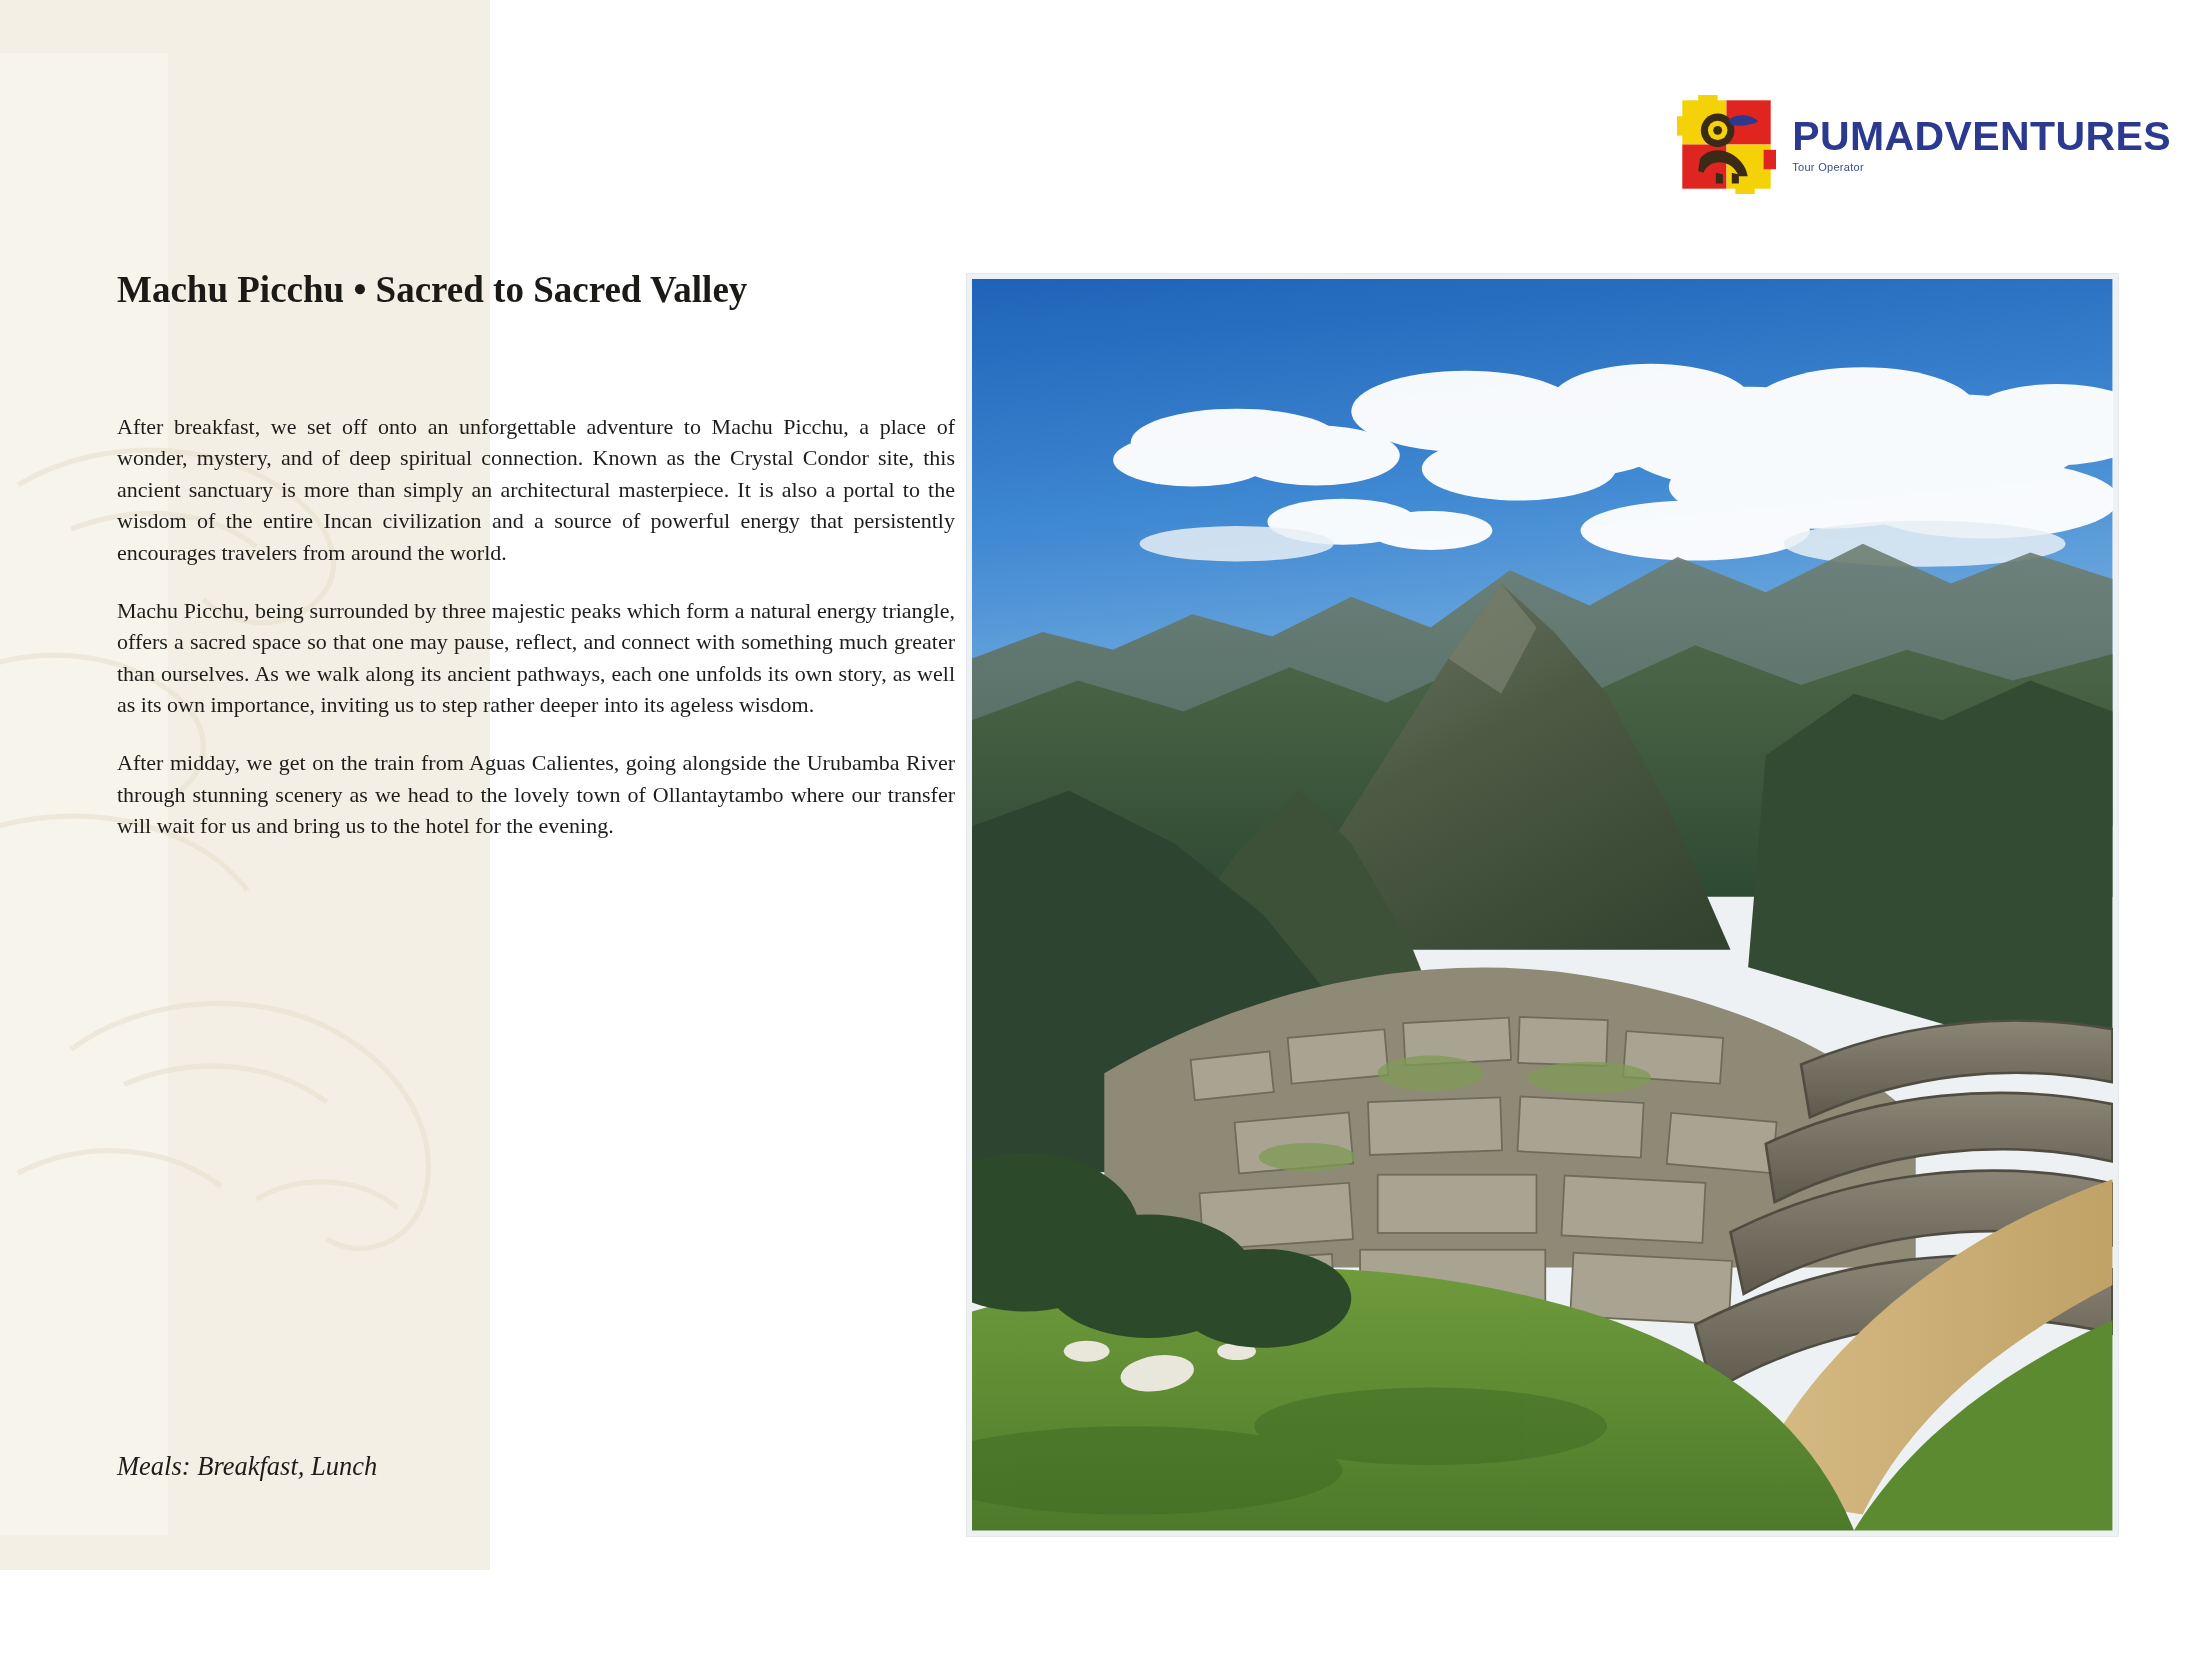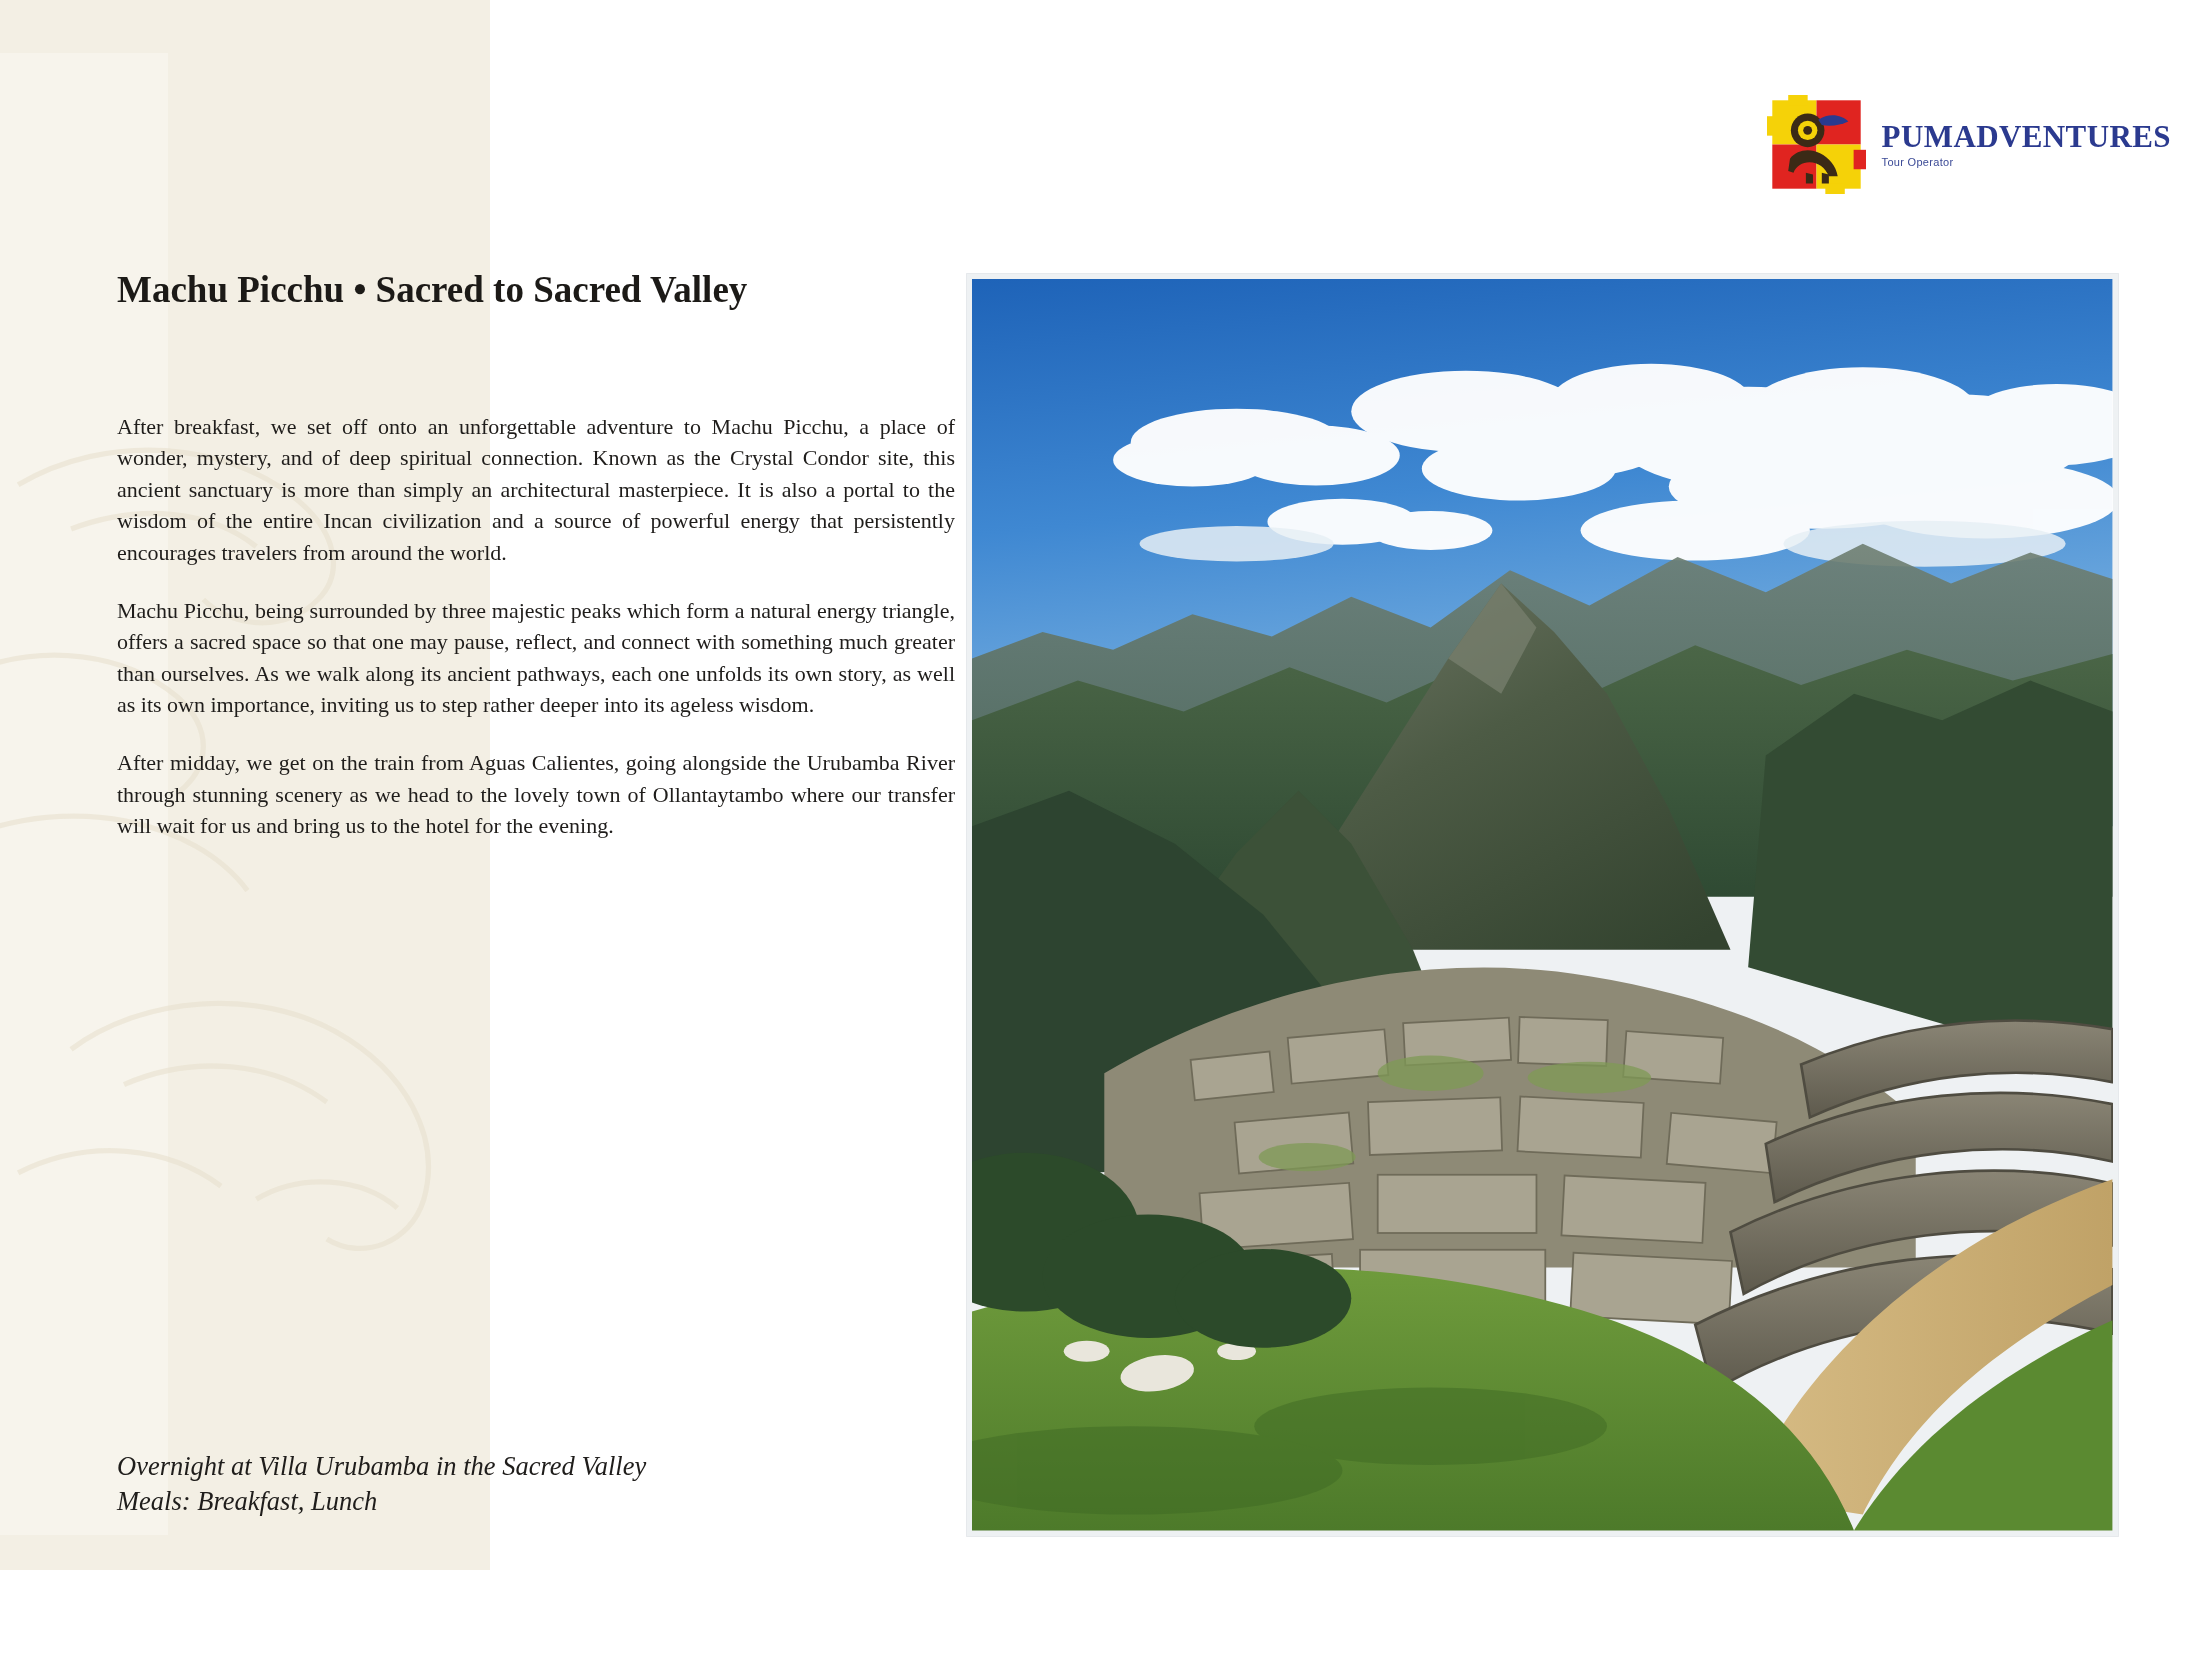--- a/index.html
+++ b/index.html
@@ -61,23 +61,23 @@
     position: relative;
     width: 99px;
     height: 99px;
   }
   .logo-text {
     display: flex;
     flex-direction: column;
     line-height: 1;
   }
   .logo-title {
-    font-family: Liberation Serif, serif;
+    font-family: Liberation Sans, sans-serif;
     font-weight: bold;
-    font-size: 31px;
+    font-size: 41px;
     letter-spacing: 0.4px;
     color: #2b3a8f;
   }
   .logo-sub {
     font-family: "Liberation Sans", sans-serif;
     font-size: 11px;
     color: #3b4a96;
     margin-top: 5.3px;
     letter-spacing: 0.3px;
   }
@@ -202,21 +202,20 @@
   <h2 class="day-subtitle">Machu Picchu • Sacred to Sacred Valley</h2>
 
   <div class="body-copy">
     <p>After breakfast, we set off onto an unforgettable adventure to Machu Picchu, a place of wonder, mystery, and of deep spiritual connection. Known as the Crystal Condor site, this ancient sanctuary is more than simply an architectural masterpiece. It is also a portal to the wisdom of the entire Incan civilization and a source of powerful energy that persistently encourages travelers from around the world.</p>
     <p>Machu Picchu, being surrounded by three majestic peaks which form a natural energy triangle, offers a sacred space so that one may pause, reflect, and connect with something much greater than ourselves. As we walk along its ancient pathways, each one unfolds its own story, as well as its own importance, inviting us to step rather deeper into its ageless wisdom.</p>
     <p>After midday, we get on the train from Aguas Calientes, going alongside the Urubamba River through stunning scenery as we head to the lovely town of Ollantaytambo where our transfer will wait for us and bring us to the hotel for the evening.</p>
   </div>
 </div>
 
 <div class="footer-note">
-  <div>Overnight at Villa Urubamba in the Sacred Valley</div>
   <div>Meals: Breakfast, Lunch</div>
 </div>
 
 <div class="photo-frame">
   <svg class="photo" viewBox="0 0 1293 1418" preserveAspectRatio="none" xmlns="http://www.w3.org/2000/svg">
     <defs>
       <linearGradient id="sky" x1="0" y1="0" x2="0.2" y2="1">
         <stop offset="0%" stop-color="#1e63b8"></stop>
         <stop offset="45%" stop-color="#3f88d2"></stop>
         <stop offset="100%" stop-color="#8fc0e6"></stop>

